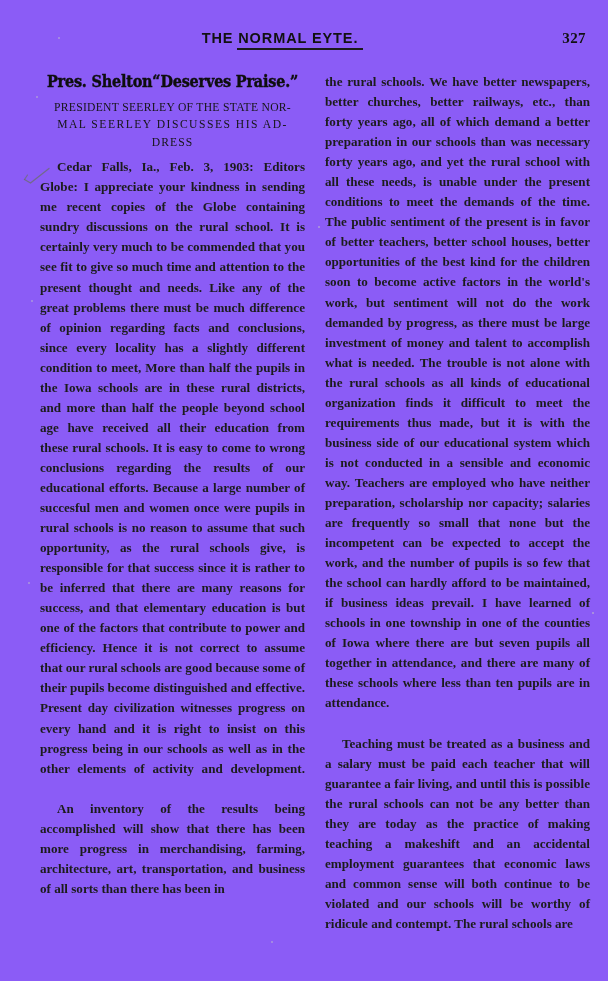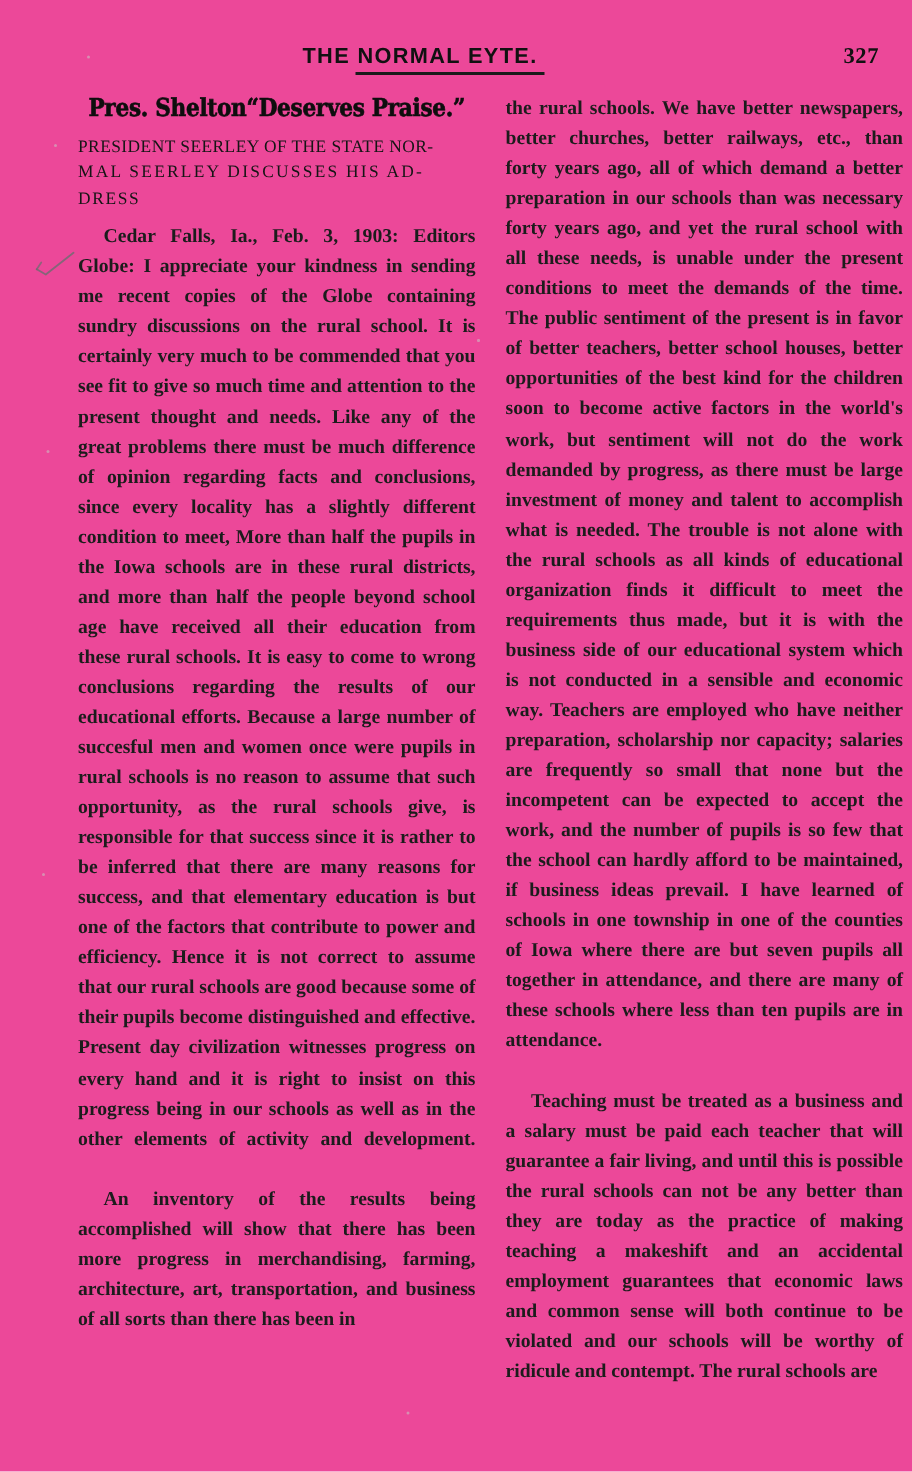--- a/index.html
+++ b/index.html
@@ -5,21 +5,21 @@
 <style>
   html, body {
     margin: 0;
     padding: 0;
     background: #ffffff;
   }
   .page {
     position: relative;
     width: 608px;
     height: 981px;
-    background: #ec4899;
+    background: #8b5cf6;
     overflow: hidden;
     font-family: "Liberation Serif", "DejaVu Serif", serif;
     color: #1b1b1b;
   }
 
   
   .runhead {
     position: absolute;
     top: 30px;
     left: 0;
@@ -54,29 +54,28 @@
     font-weight: bold;
     font-size: 15px;
     color: #111;
     letter-spacing: 0.4px;
     text-align: center;
   }
 
   
   .col {
     position: absolute;
-    top: 62px;
+    top: 72px;
     width: 265px;
     font-size: 13.1px;
     line-height: 20.05px;
     text-align: justify;
     text-justify: inter-word;
     hyphens: none;
     color: #1c1c1c;
-    margin-left: 12px;
   }
   .col-left  { left: 40px; }
   .col-right { left: 325px; }
 
   
   .headline {
     font-family: "DejaVu Serif", "Liberation Serif", serif;
     font-weight: bold;
     font-size: 16.5px;
     text-align: center;
@@ -90,20 +89,21 @@
     
     -webkit-text-stroke: 0.42px #0e0e0e;
   }
 
   
   .deck {
     font-family: "Liberation Serif", "DejaVu Serif", serif;
     font-size: 11.6px;
     line-height: 17.4px;
     letter-spacing: 0.45px;
+    text-align: center;
     color: #151515;
     margin: 0 0 6px 0;
   }
   .deck .deck-line { display: block; white-space: nowrap; }
   .deck .deck-line.l1 { letter-spacing: 0.3px; }
   .deck .deck-line.l2 { letter-spacing: 1.5px; }
   .deck .deck-line.l3 { letter-spacing: 1.1px; }
 
   
   p.body {

